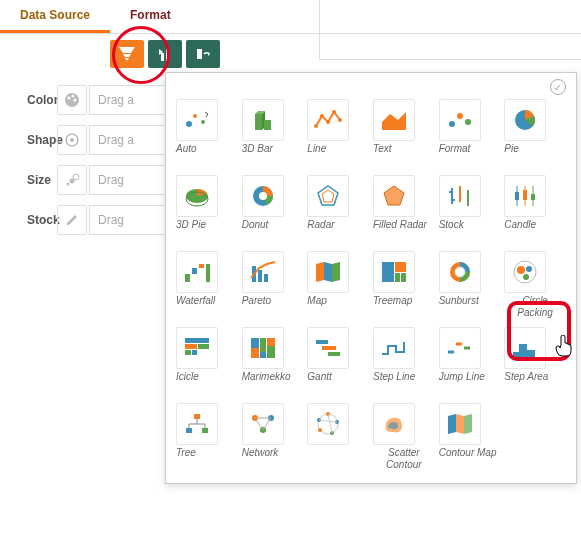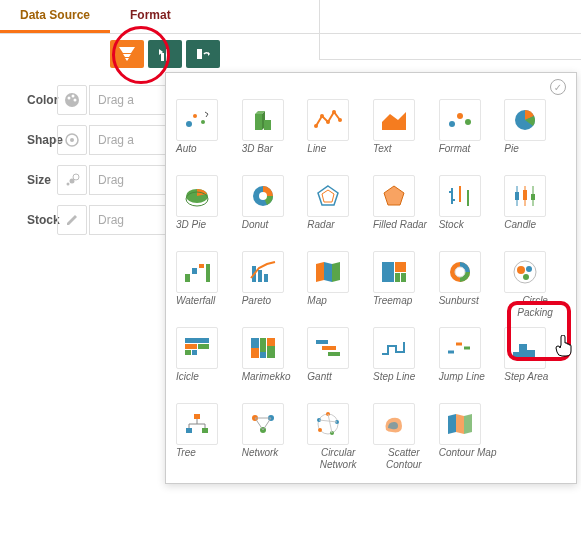--- a/index.html
+++ b/index.html
@@ -402,21 +402,20 @@
             <circle cx="16" cy="14" r="10" fill="none" stroke="#ccc"></circle>
             <circle cx="16" cy="4" r="2" fill="#f57c1f"></circle>
             <circle cx="25" cy="12" r="2" fill="#3b8fb8"></circle>
             <circle cx="20" cy="23" r="2" fill="#5aa54a"></circle>
             <circle cx="8" cy="20" r="2" fill="#f57c1f"></circle>
             <circle cx="7" cy="10" r="2" fill="#3b8fb8"></circle>
             <line x1="16" y1="4" x2="20" y2="23" stroke="#ccc"></line>
             <line x1="7" y1="10" x2="25" y2="12" stroke="#ccc"></line>
           </svg>
         </div>
-        <div class="chart-label">Circular Network</div>
       </div>
 
     <div class="chart-item">
         <div class="chart-icon">
           <svg width="32" height="28" viewBox="0 0 32 28">
             <path d="M8,20 Q6,10 14,8 Q24,6 24,16 Q24,24 14,22 Q10,22 8,20" fill="#f57c1f" opacity="0.6"></path>
             <path d="M10,18 Q10,12 16,12 Q20,12 20,16 Q20,20 14,19" fill="#3b8fb8" opacity="0.6"></path>
           </svg>
         </div>
         <div class="chart-label">Scatter Contour</div>

